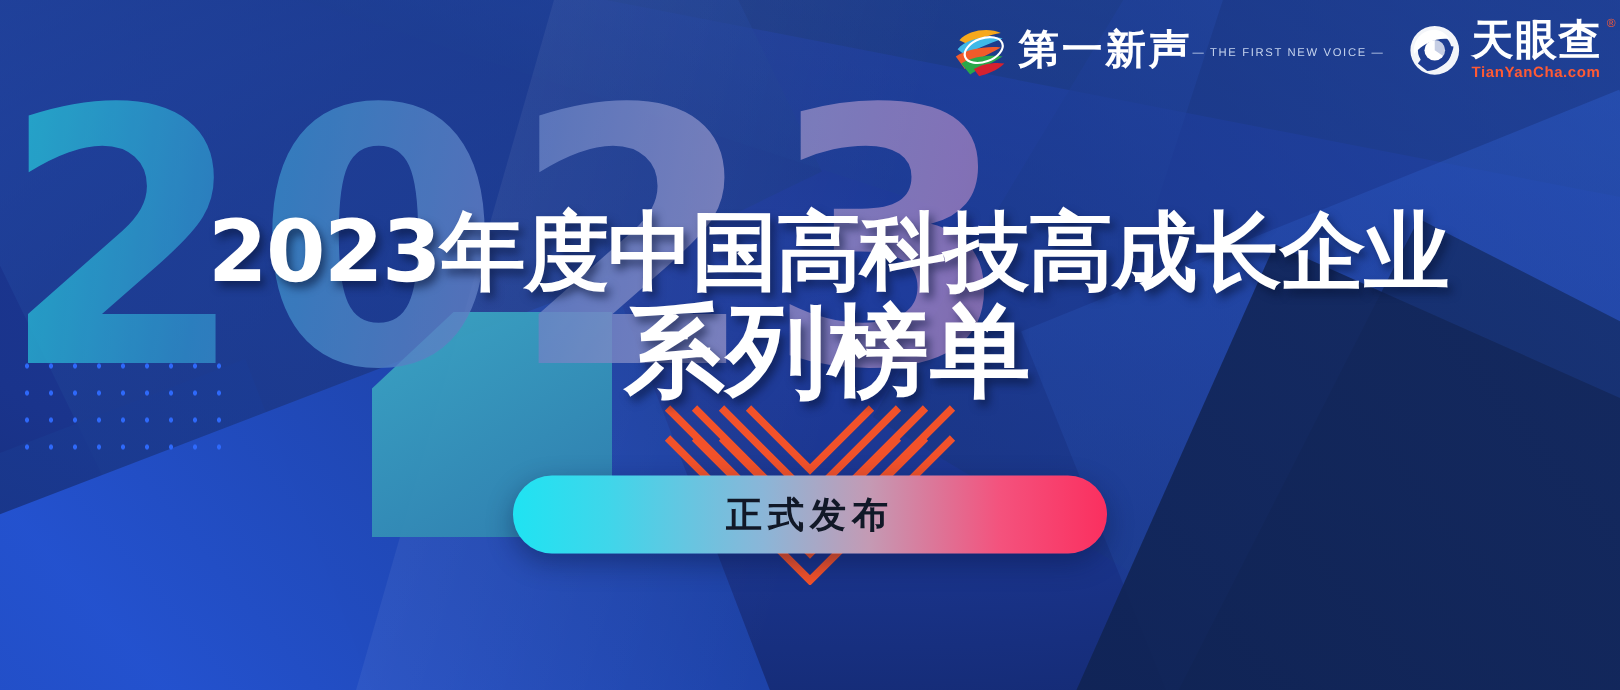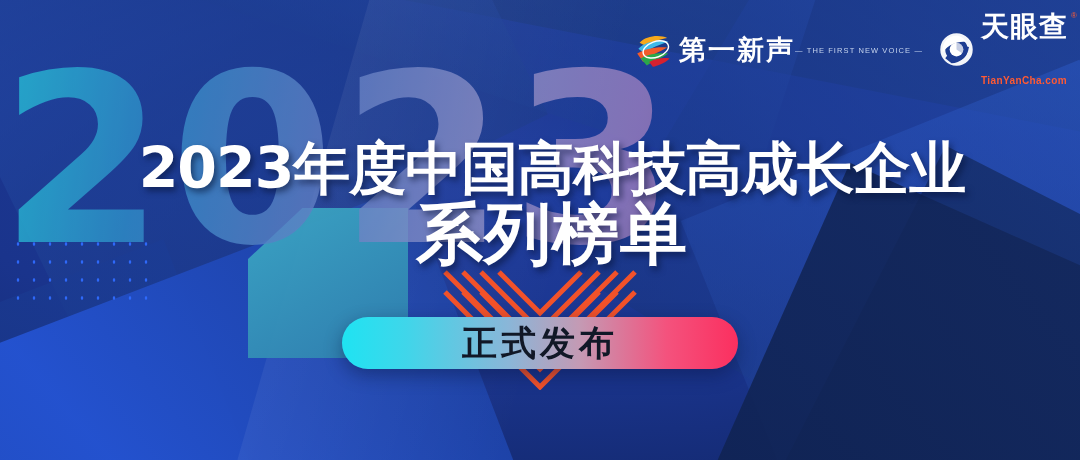--- a/index.html
+++ b/index.html
@@ -132,21 +132,21 @@
     width:396px; height:52px;
   }
   .pill{
     width:100%; height:100%; border-radius:26px;
     background:linear-gradient(90deg,#1fe3f2 0%, #3fd6ea 16%, #8ab6d8 42%,
                                #c49ab4 60%, #f4527d 82%, #fb2f5f 100%);
     display:flex; align-items:center; justify-content:center;
     box-shadow:0 6px 18px rgba(8,18,55,.40);
   }
   .pill span{
-    color:#111827; font-size:35px; font-weight:700; letter-spacing:4px;
+    color:#111827; font-size:24px; font-weight:700; letter-spacing:4px;
     font-family:"DejaVu Sans","Liberation Sans",sans-serif;
   }
 
   
   .logo-bar{
     position:absolute; right:12px; top:13px;
     display:flex; align-items:center; gap:16px;
   }
   .logo{ display:flex; align-items:center; gap:7px; }
 
@@ -157,21 +157,21 @@
     line-height:28px;
     font-family:"DejaVu Sans","Liberation Sans",sans-serif;
   }
   .dyxs-en{
     color:#c6d4ee; font-size:7.5px; letter-spacing:1.1px;
     margin-top:2px; white-space:nowrap;
     font-family:"Liberation Sans",sans-serif;
   }
 
   .tyc-mark{ width:35px; height:35px; flex:none; }
-  .tyc-text{ position:relative; display:flex; flex-direction:column; align-items:flex-start;gap:32px;}
+  .tyc-text{ position:relative; display:flex; flex-direction:column; align-items:flex-start;}
   .tyc-cn{
     color:#fff; font-size:28px; font-weight:700; letter-spacing:1px;
     line-height:28px;
     font-family:"DejaVu Sans","Liberation Sans",sans-serif;
   }
   .tyc-en{
     color:#ff5a33; font-size:10px; font-weight:700; letter-spacing:.4px;
     margin-top:2px;
     font-family:"Liberation Sans",sans-serif;
   }

